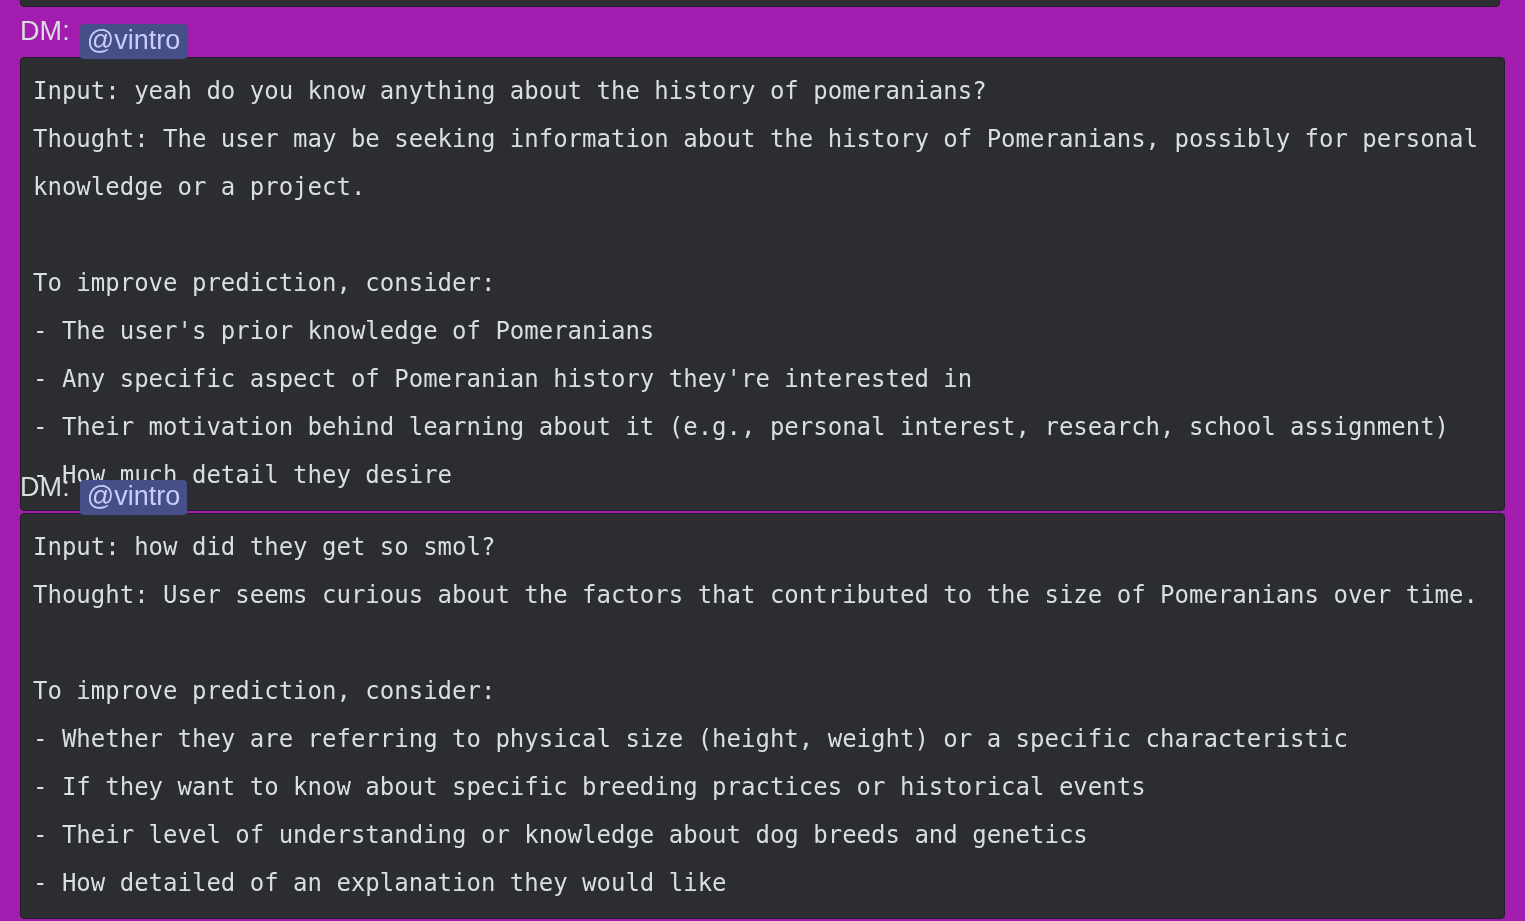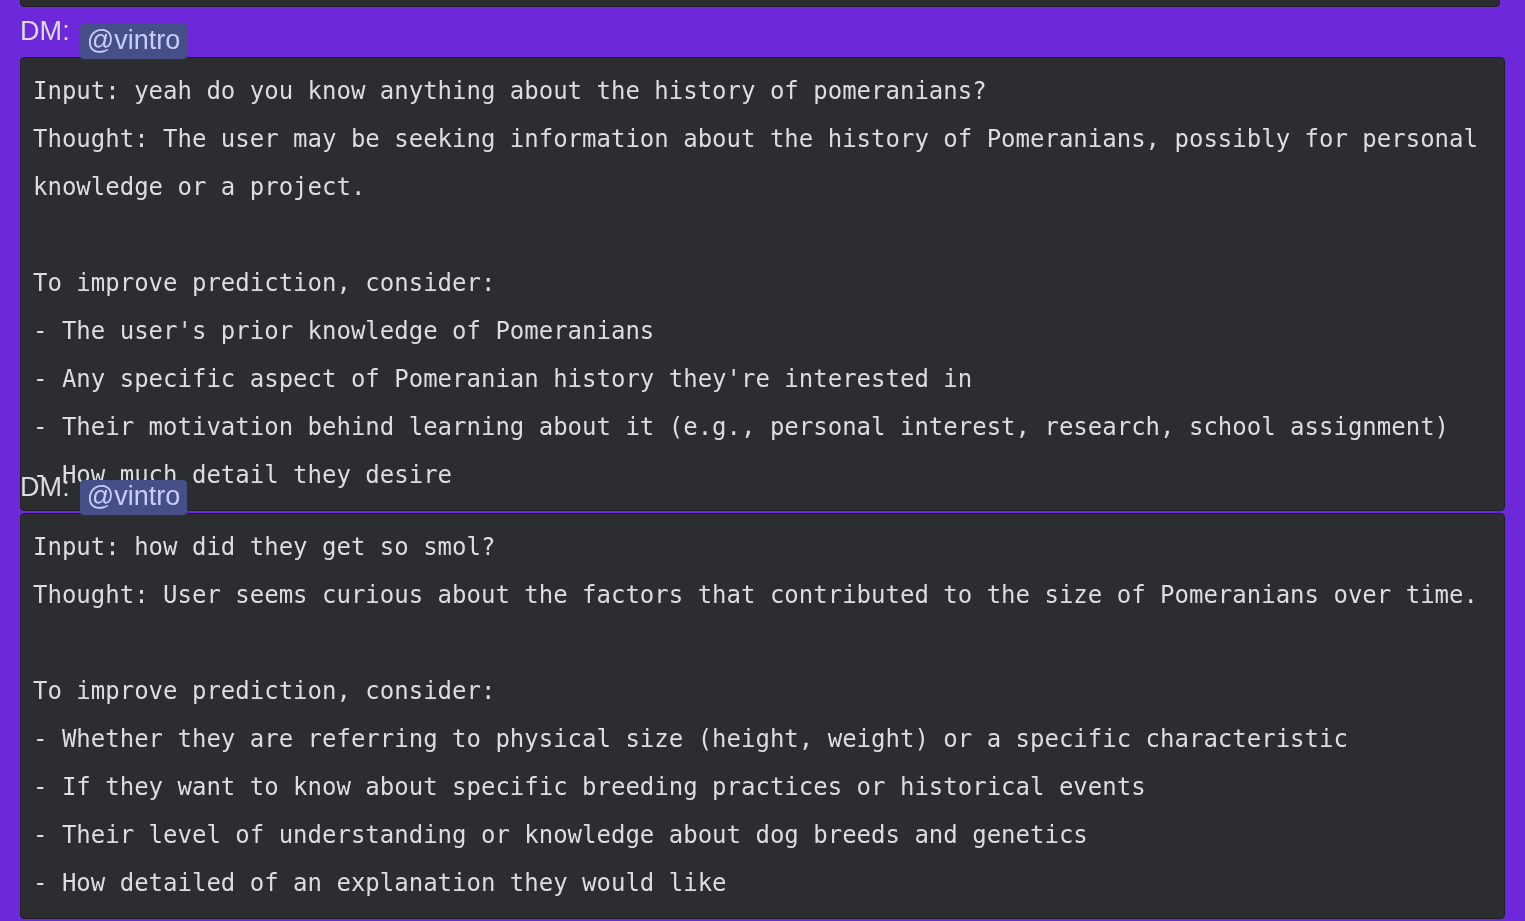--- a/index.html
+++ b/index.html
@@ -11,21 +11,21 @@
     height: 921px;
     background: #313338;
     font-family: "Liberation Sans", sans-serif;
     overflow: hidden;
   }
 
   .app {
     position: relative;
     width: 1525px;
     height: 921px;
-    background: #6d28d9;
+    background: #a21caf;
   }
 
   
   .prev-block-sliver {
     position: absolute;
     left: 20px;
     top: -14px;
     width: 1480px;
     height: 21px;
     background: #2b2d31;

